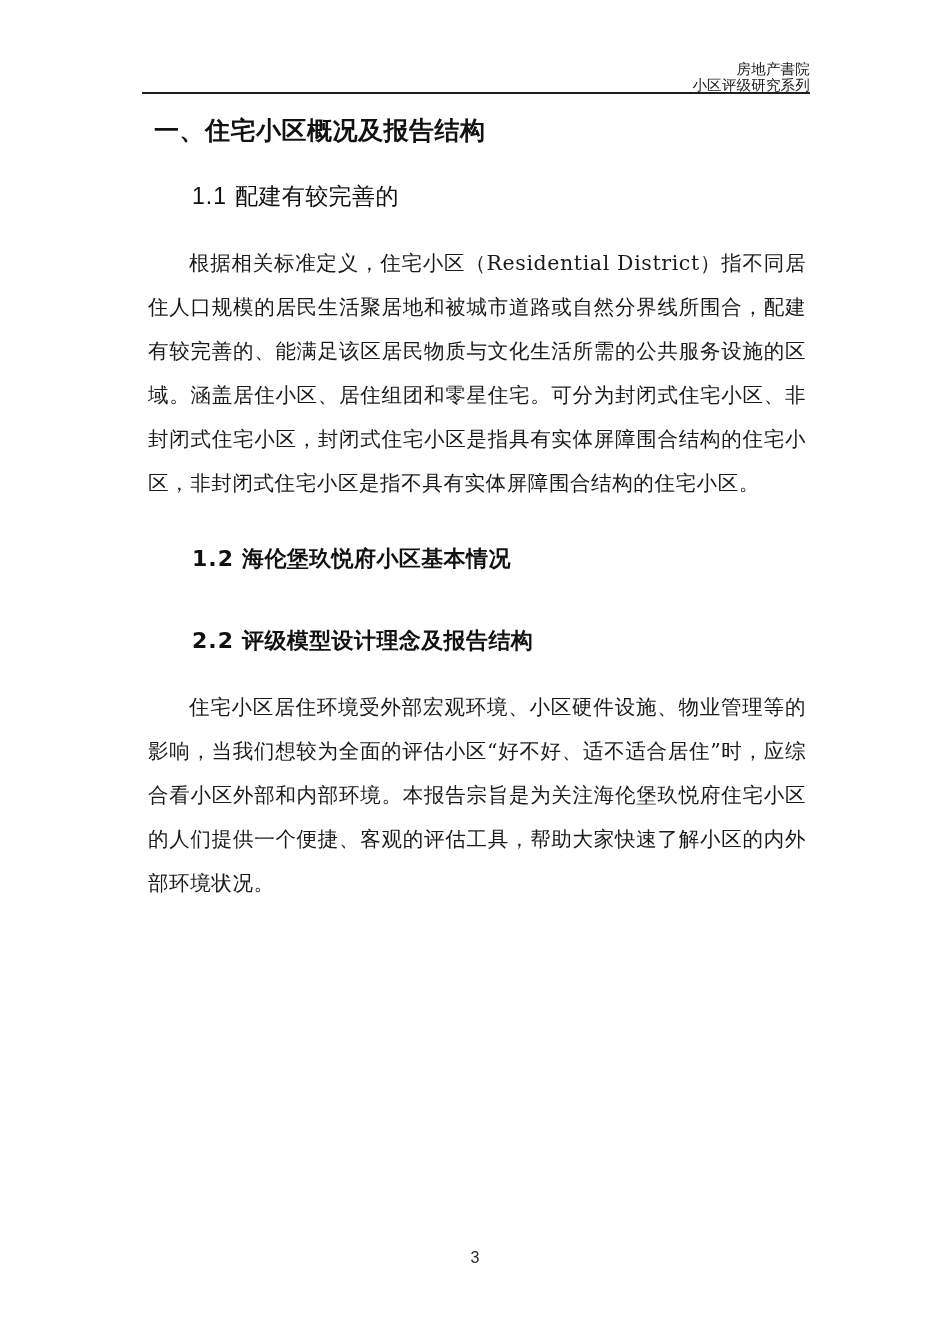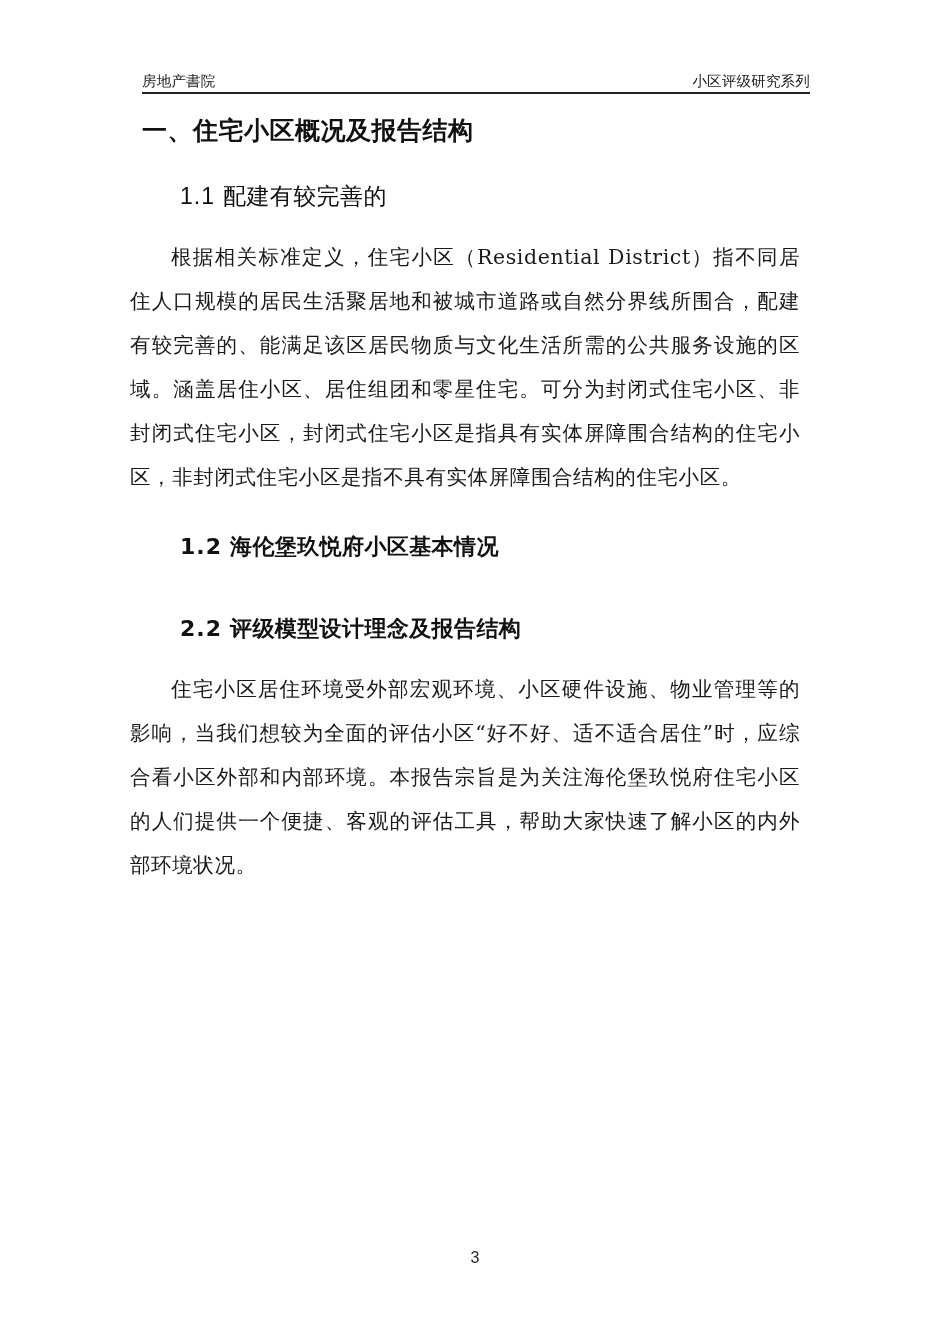--- a/index.html
+++ b/index.html
@@ -28,34 +28,35 @@
     left: 142px;
     top: 62px;
     width: 668px;
     height: 32px;
     display: flex;
     align-items: flex-end;
     justify-content: space-between;
     border-bottom: 2.5px solid #1f1f1f;
     padding-bottom: 2px;
     box-sizing: border-box;
+    flex-direction: column;
   }
   .page-header .hdr-text {
     font-family: "Liberation Sans", "DejaVu Sans", sans-serif;
     font-size: 14.5px;
     line-height: 1.1;
     color: #1a1a1a;
     letter-spacing: 0.2px;
     white-space: nowrap;
   }
 
   
   .content {
     position: absolute;
-    left: 128px;
+    left: 140px;
     top: 112px;
     width: 674px;
   }
 
   h1.chapter-title {
     font-family: "DejaVu Sans", "Liberation Sans", sans-serif;
     font-size: 25px;
     font-weight: bold;
     margin: 0;
     padding: 0 0 0 14px;
@@ -86,21 +87,21 @@
   h2.section-title.bold .num {
     font-family: "DejaVu Sans", "Liberation Sans", sans-serif;
   }
   h2.section-title .sec-label {
     margin-left: 8px;
   }
 
   p.body-text {
     font-size: 20.5px;
     line-height: 44px;
-    margin: 2px;
+    margin: 8px;
     text-indent: 2em;
     text-align: justify;
     text-justify: inter-character;
     letter-spacing: 0.6px;
     color: #1a1a1a;
   }
 
   .sp-after-chapter { height: 30px; }
   .sp-after-h2 { height: 20px; }
   .sp-before-h2 { height: 30px; }

